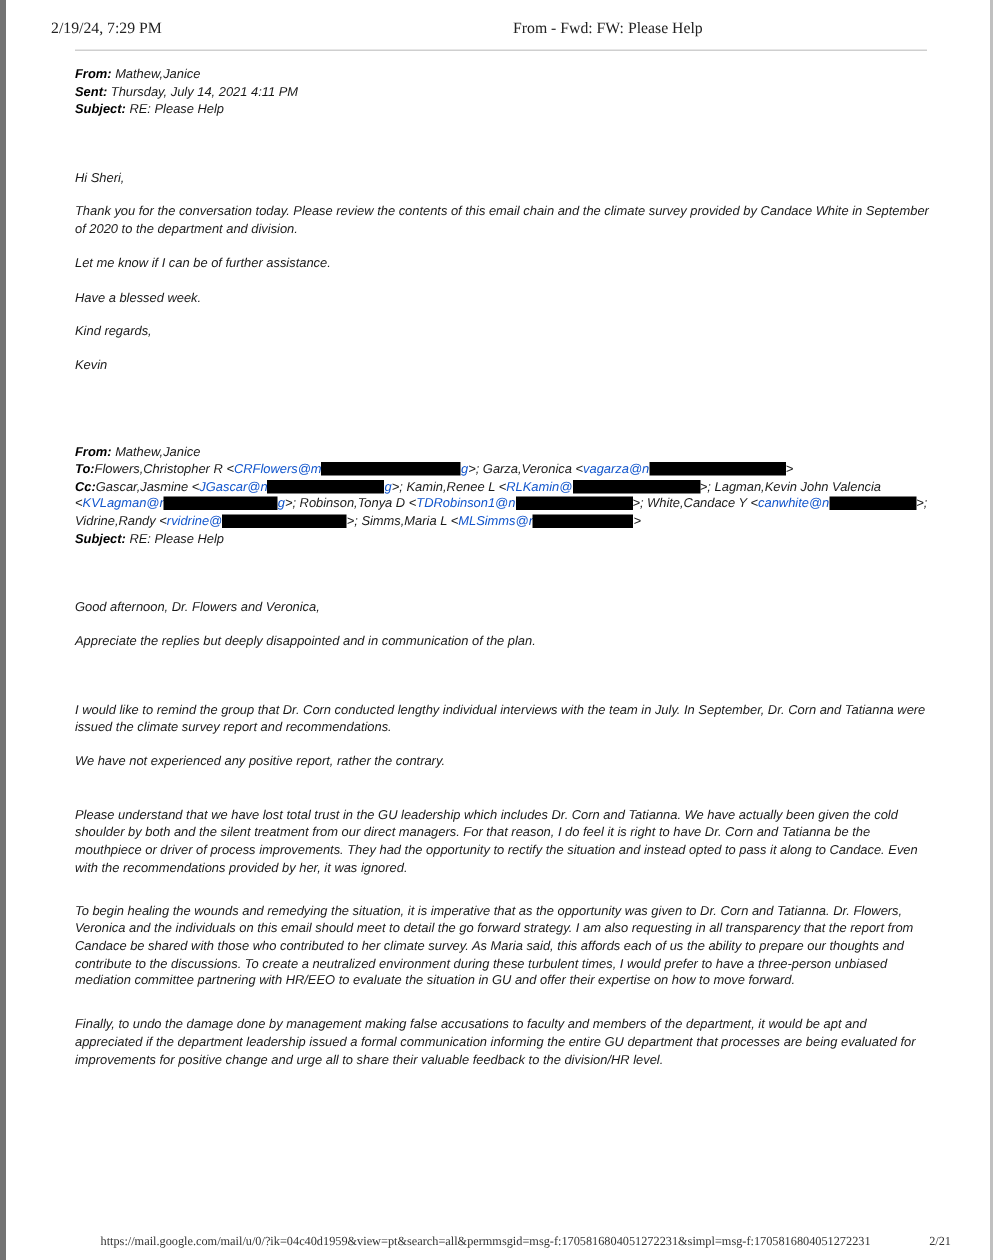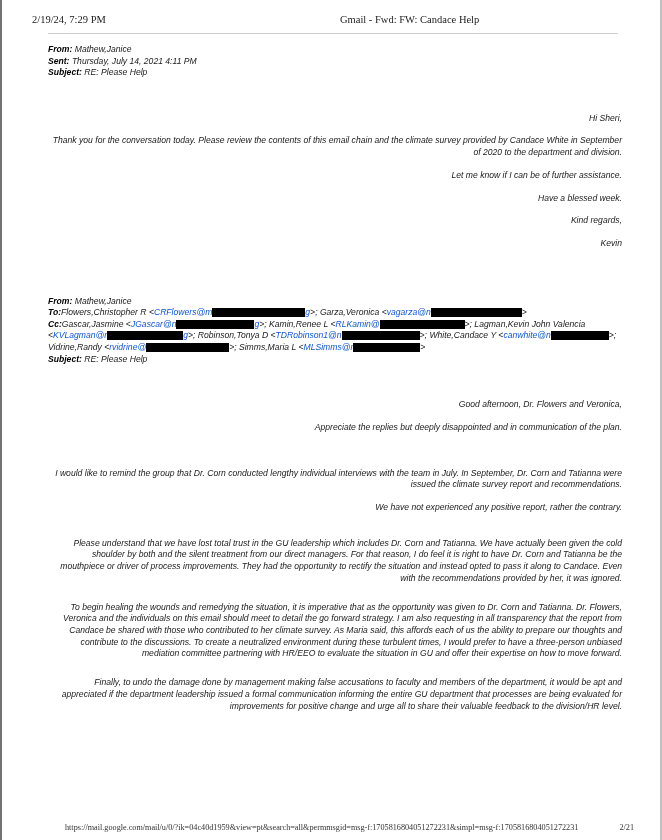--- a/index.html
+++ b/index.html
@@ -14,21 +14,21 @@
     -webkit-font-smoothing: antialiased;
   }
 
   
   #page {
     position: relative;
     width: 662px;
     height: 840px;
     box-sizing: border-box;
     background: #ffffff;
-    border-left: 2px solid #737373;
+    border-left: 4px solid #737373;
     border-right: 2px solid #c0c0c0;
     overflow: hidden;
   }
 
   
   .print-header {
     position: absolute;
     top: 14px;
     left: 30px;
     right: 26px;
@@ -97,21 +97,20 @@
     height: 9px;
     background: #000000;
     margin: 0 0px;
   }
 
   
   .para {
     margin: 0;
     line-height: 11.7px;
     color: #1a1a1a;
-    text-align: right;
   }
   .gap-sm { height: 11px; }
   .gap-md { height: 17px; }
   .gap-lg { height: 24px; }
   .gap-xl { height: 34px; }
   .gap-xxl { height: 46px; }
 
   
   .print-footer {
     position: absolute;
@@ -136,21 +135,21 @@
     top: 0;
   }
 </style>
 </head>
 <body>
 
 <div id="page">
 
   <div class="print-header">
     <span class="ph-date">2/19/24, 7:29 PM</span>
-    <span class="ph-title">Gmail - Fwd: FW: Candace Help</span>
+    <span class="ph-title">From - Fwd: FW: Please Help</span>
   </div>
   <div class="header-rule"></div>
 
   <div class="content">
 
     <div class="mail-head">
       <div class="hline">
         <span class="lbl">From:</span>
         <span class="plain">Mathew,Janice</span>
       </div>

